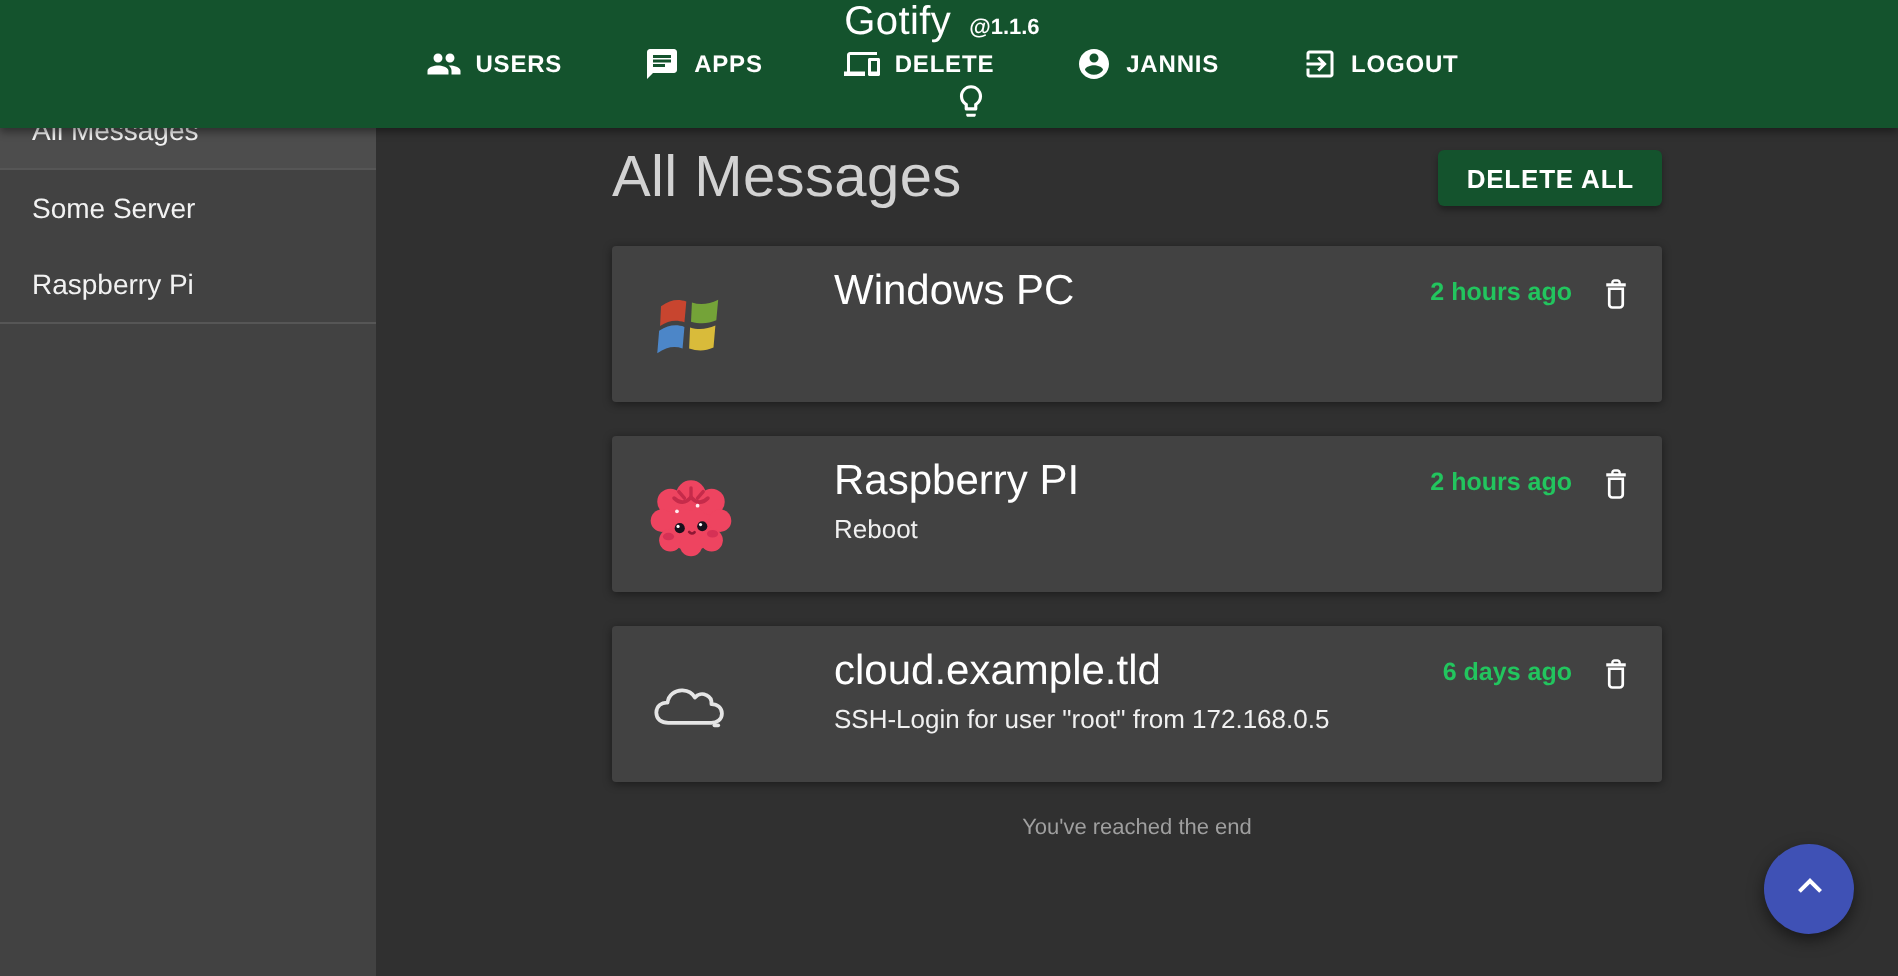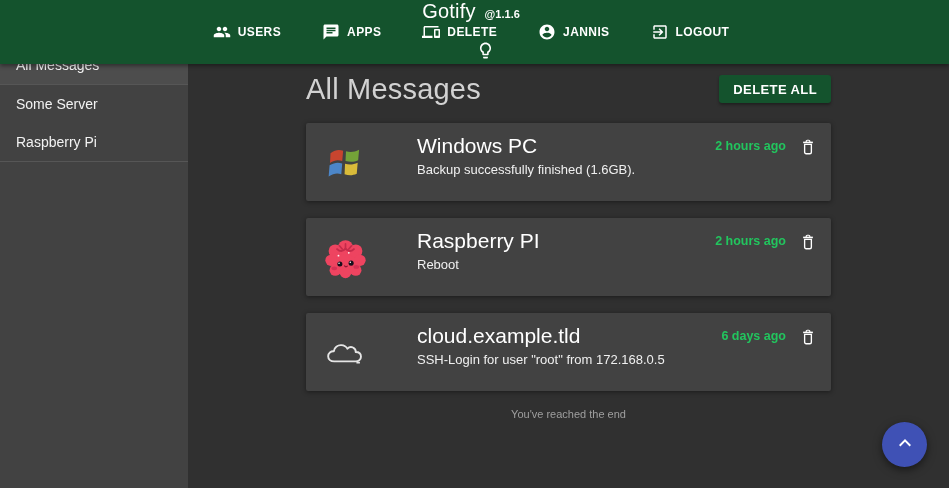--- a/index.html
+++ b/index.html
@@ -181,21 +181,20 @@
         <div class="card-icon">
           <svg viewBox="0 0 48 48">
             <path d="M8 14 C13 10.5 17 10 21.5 11.5 L20.5 22.5 C16 21 12 21.5 7.5 24.5 Z" fill="#c8452f"></path>
             <path d="M24.5 12 C29 13.5 33.5 13 38.5 10.5 L37.5 21.5 C33 23.5 28.8 23.5 24 22.3 Z" fill="#74a338"></path>
             <path d="M7 27 C12 24 16 23.5 20.5 25 L19.5 36.5 C15 35 11 35.7 6 39 Z" fill="#4c86c8"></path>
             <path d="M23.5 25.3 C28 26.8 32.5 26.3 37 24.3 L36 36 C31.5 38 27.5 38 23 36.5 Z" fill="#d9bb3a"></path>
           </svg>
         </div>
         <div class="card-body">
           <div class="card-title">Windows PC</div>
-          <div class="card-text">Backup successfully finished (1.6GB).</div>
         </div>
         <div class="card-meta">
           <span class="card-time">2 hours ago</span>
           <span class="trash-btn">
             <svg viewBox="0 0 24 24">
               <path d="M7.5 8.5 h9 V19 a2 2 0 0 1 -2 2 h-5 a2 2 0 0 1 -2 -2 z" fill="none" stroke="#fff" stroke-width="1.8"></path>
               <path d="M5.5 5.9 h13" stroke="#fff" stroke-width="2.1"></path>
               <path d="M9.6 5.4 v-1 a1.4 1.4 0 0 1 1.4 -1.4 h2 a1.4 1.4 0 0 1 1.4 1.4 v1" fill="none" stroke="#fff" stroke-width="1.6"></path>
             </svg>
           </span>

